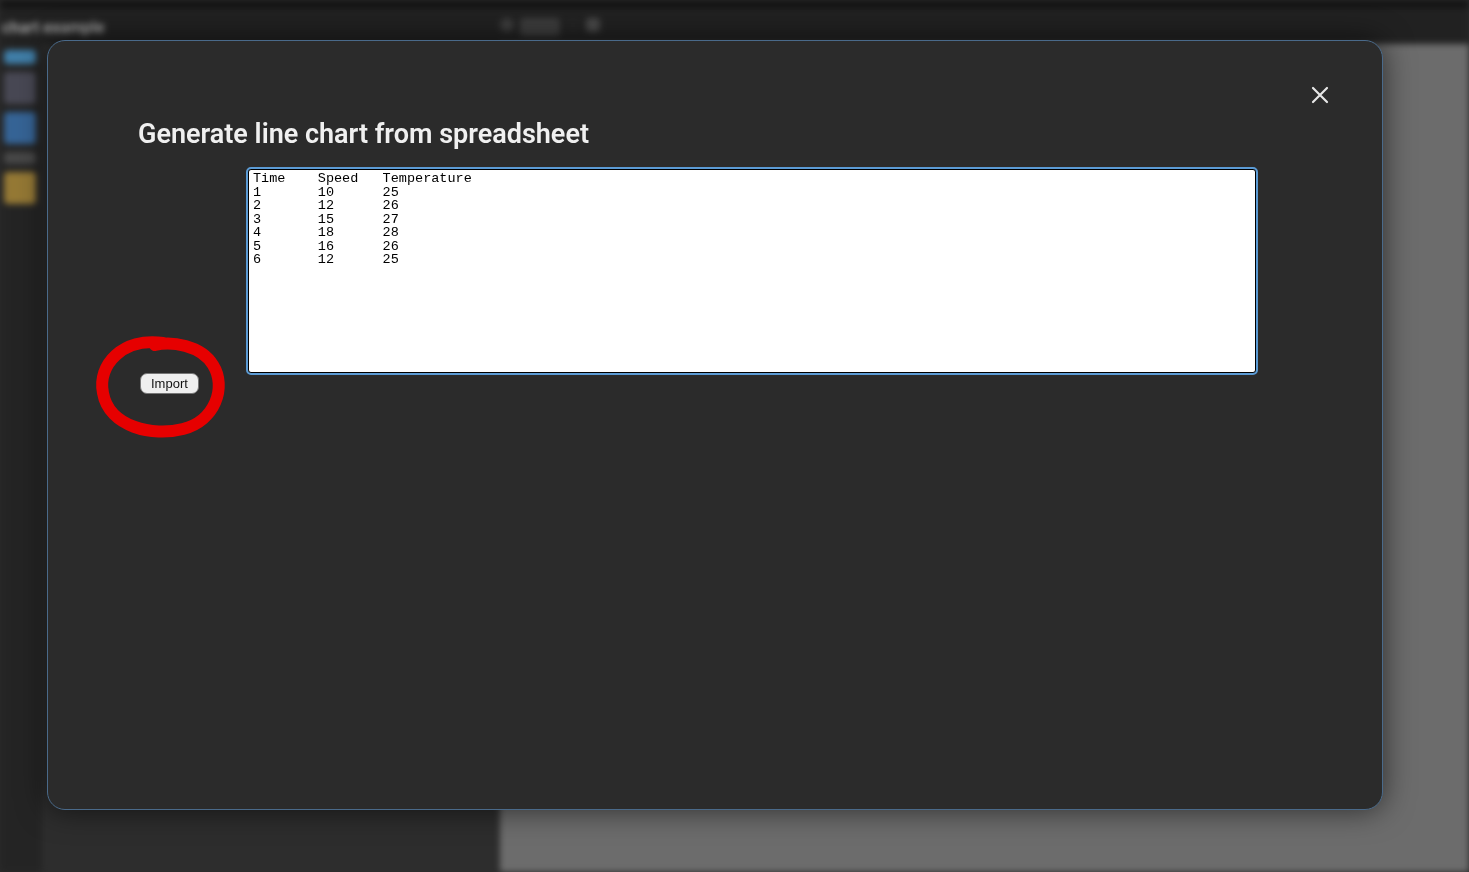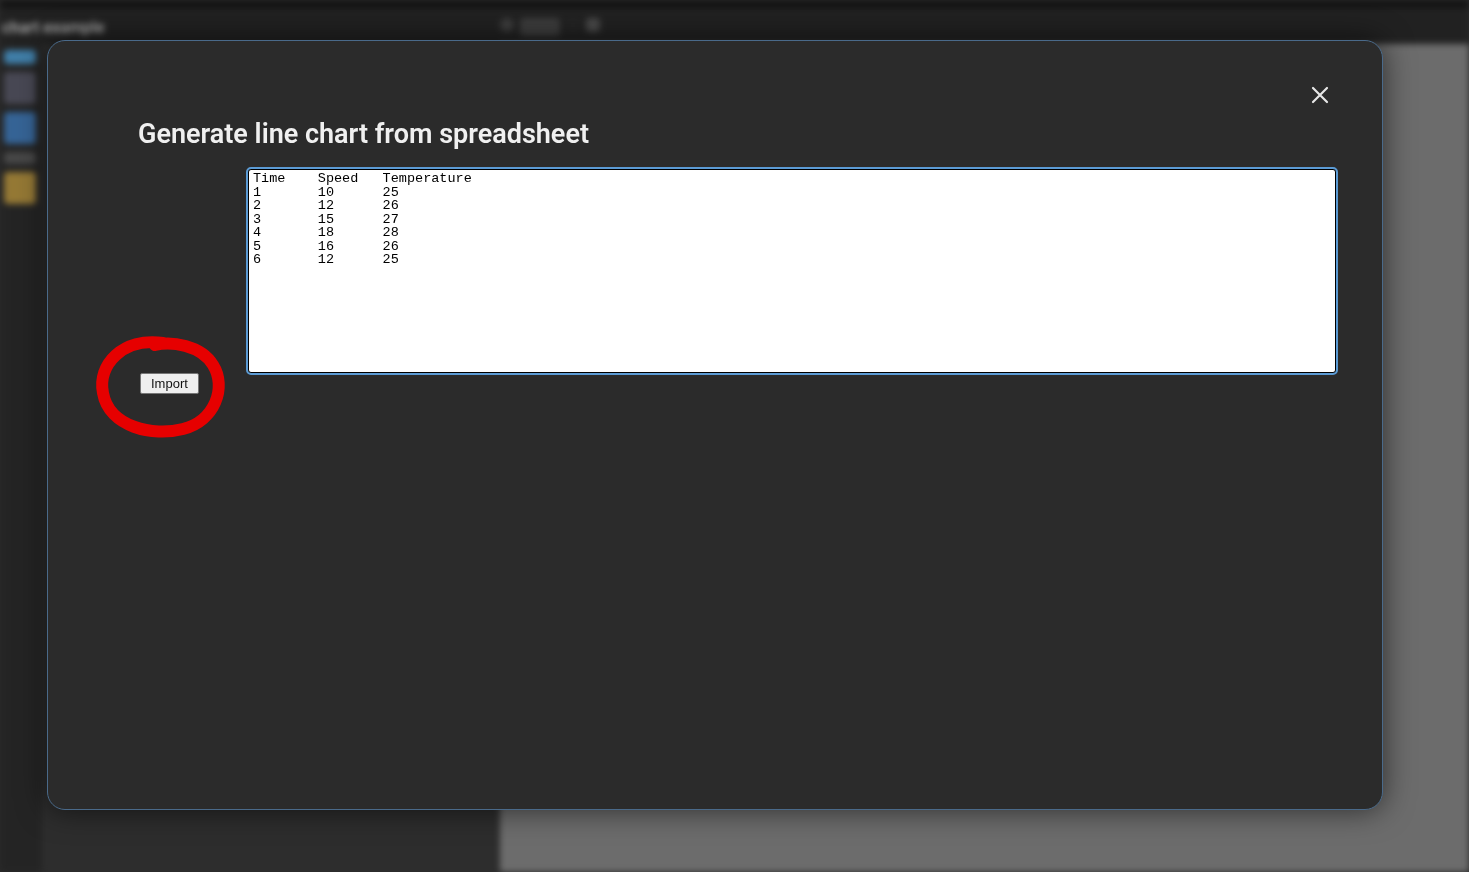--- a/index.html
+++ b/index.html
@@ -116,21 +116,21 @@
     top: 92px;
     font-size: 16px;
     color: #e2e2e2;
     font-weight: 400;
   }
 
   .textarea {
     position: absolute;
     left: 200px;
     top: 128px;
-    width: 1088px;
+    width: 1008px;
     height: 204px;
     background: #fff;
     color: #000;
     border: 1px solid #000;
     border-radius: 3px;
     outline: 2px solid #5b9bd5;
     font-family: "Courier New", Courier, monospace;
     font-size: 13.5px;
     line-height: 13.5px;
     padding: 2px 4px;
@@ -138,21 +138,21 @@
     white-space: pre;
   }
 
   .import-btn {
     position: absolute;
     left: 92px;
     top: 332px;
     background: #efefef;
     color: #111;
     border: 1px solid #767676;
-    border-radius: 2px;
+    border-radius: 7px;
     font-size: 13px;
     padding: 2px 10px;
     cursor: pointer;
     z-index: 5;
     font-family: Arial, sans-serif;
   }
 
   .annotation {
     position: absolute;
     left: 45px;

